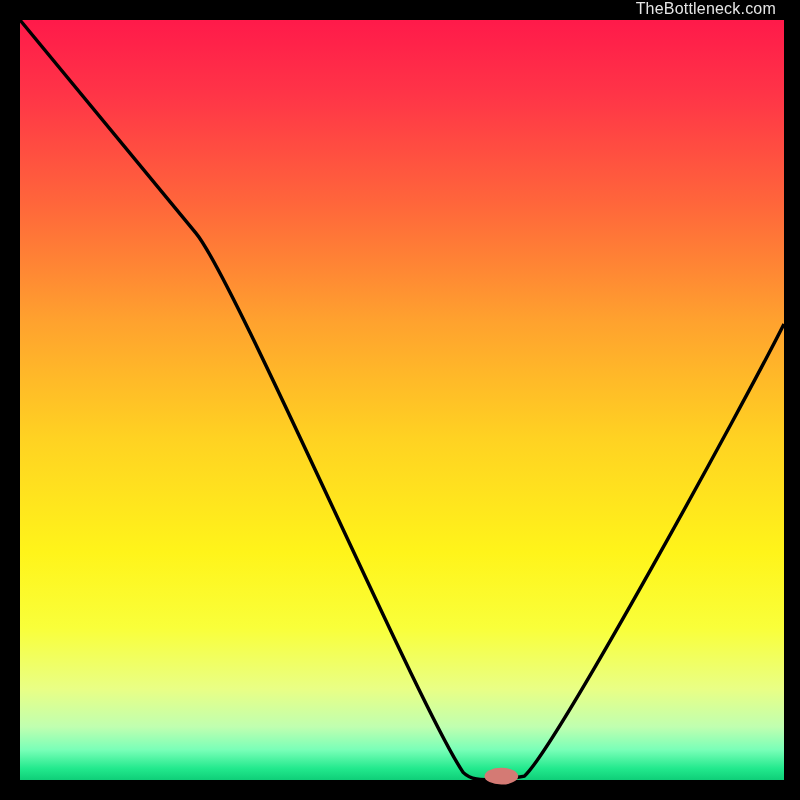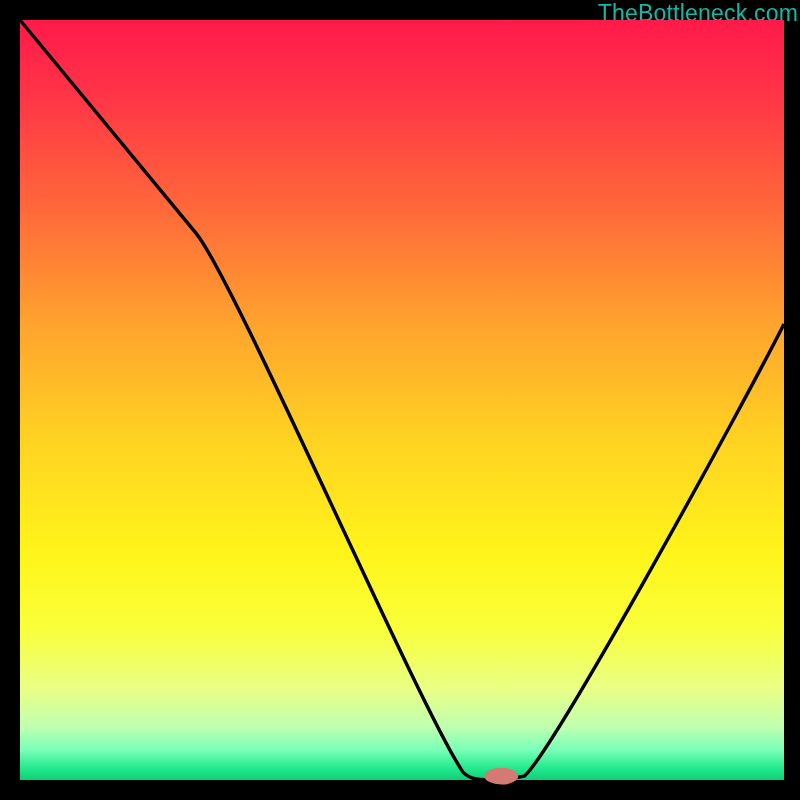--- a/index.html
+++ b/index.html
@@ -35,23 +35,23 @@
       #e9ff85 88%,
       #c0ffb0 93%,
       #7affb8 96%,
       #22e98d 98.5%,
       #0fce78 100%
     );
   }
   .watermark {
     position: absolute;
     top: 0px;
-    right: 2px;
-    color: #14b8a6;
-    font-size: 23px;
+    right: 24px;
+    color: #e5e5e5;
+    font-size: 16px;
     font-weight: 500;
     letter-spacing: 0.2px;
   }
   svg.curve {
     position: absolute;
     left: 0;
     top: 0;
     width: 100%;
     height: 100%;
     overflow: visible;

